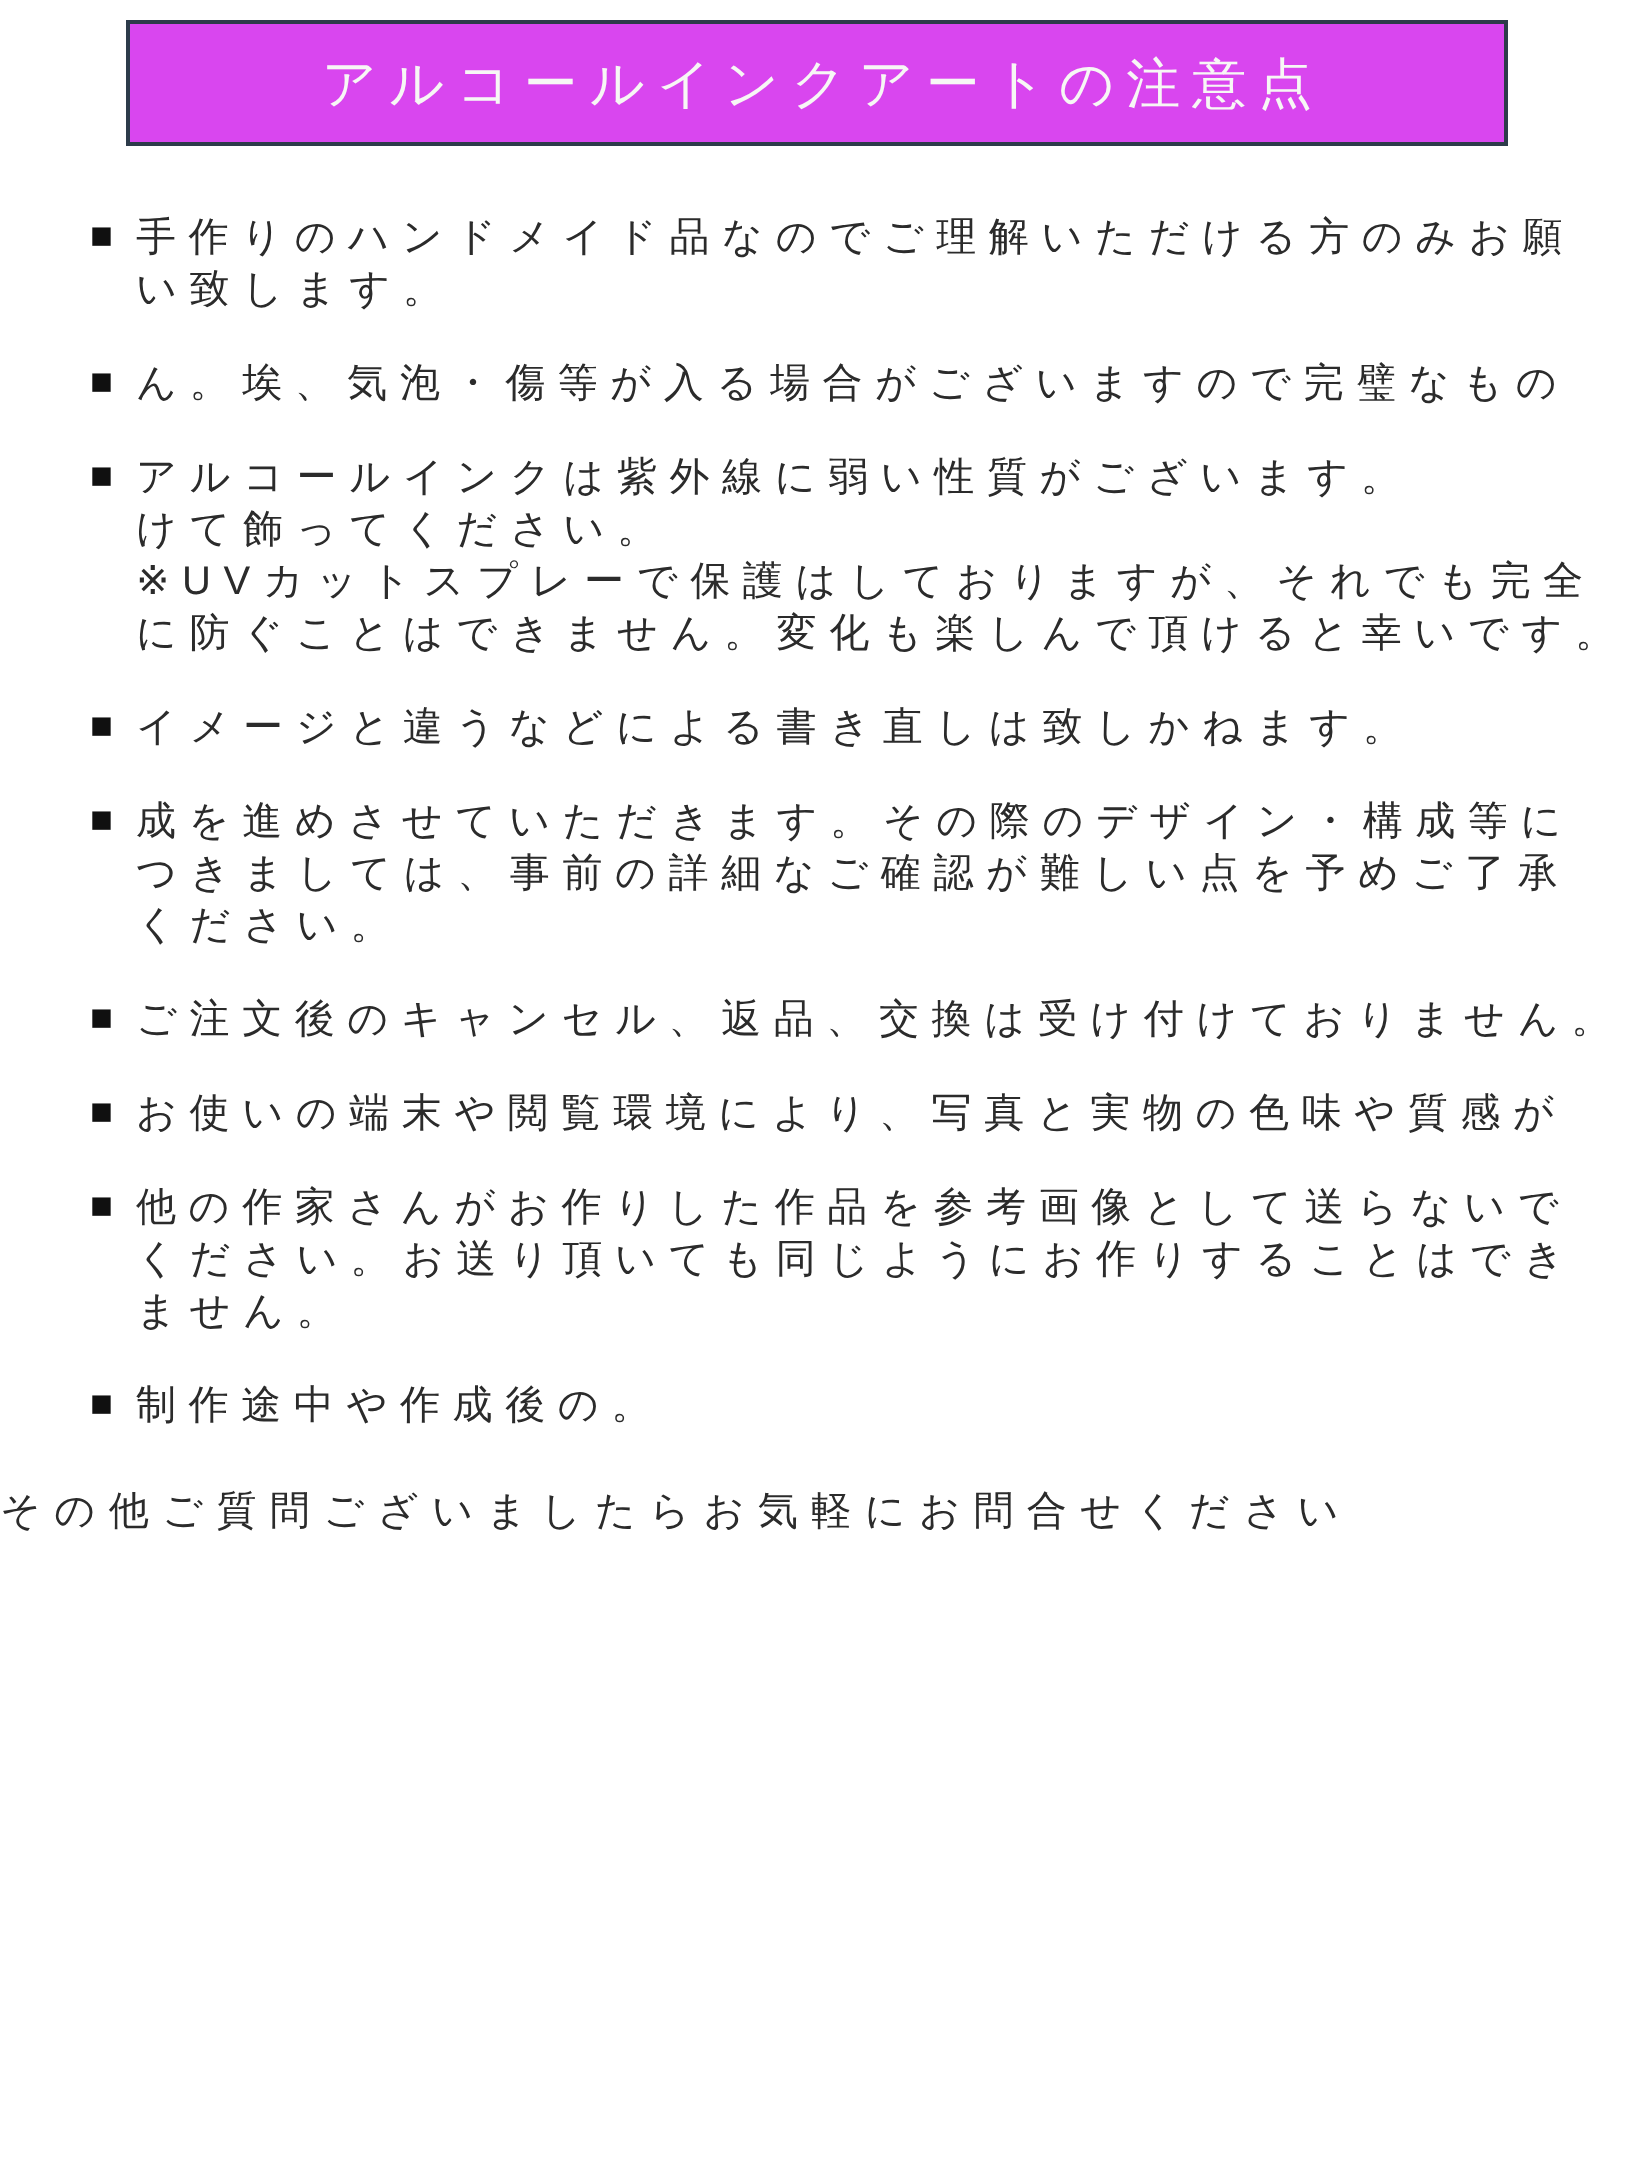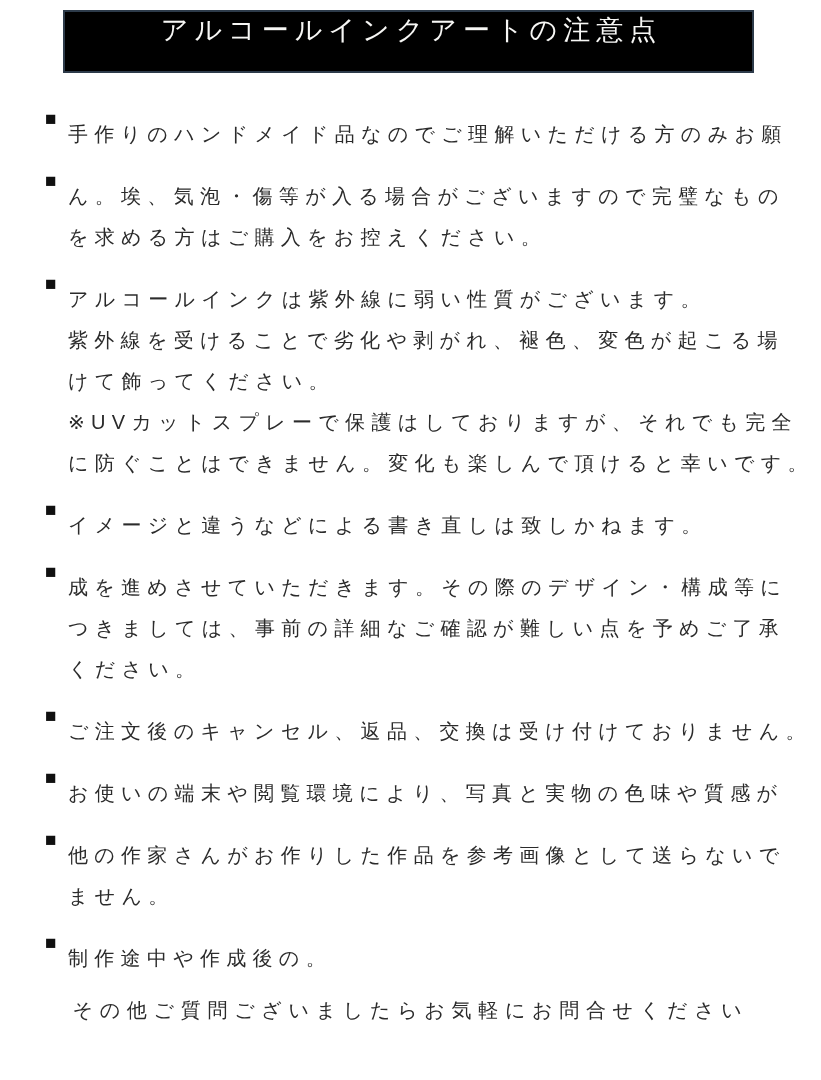--- a/index.html
+++ b/index.html
@@ -10,23 +10,24 @@
     height: 1080px;
     background: #ffffff;
     overflow: hidden;
     font-family: "Liberation Sans", "DejaVu Sans", sans-serif;
   }
   .header-banner {
     box-sizing: border-box;
     margin: 10px 0 0 63px;
     width: 691px;
     height: 63px;
-    background: #000000;
+    background: #d946ef;
     border: 2px solid #2d3b4a;
     display: flex;
+    align-items: center;
     justify-content: center;
   }
   .header-banner .title {
     color: #f7f7f5;
     font-size: 27px;
     letter-spacing: 6px;
     white-space: nowrap;
     text-indent: 6px;
   }
   .notice-list {
@@ -44,61 +45,58 @@
     font-size: 19px;
     line-height: 26px;
     color: #101010;
   }
   .notice-item .lines { flex: 1 1 auto; min-width: 0; }
   .notice-line {
     font-size: 20px;
     line-height: 26px;
     letter-spacing: 6.3px;
     white-space: nowrap;
-    margin-top: 15px;
   }
   .footer-note {
     margin-top: 26px;
-    text-align: center;
     color: #2b2b2b;
     font-size: 20px;
     letter-spacing: 6.7px;
     white-space: nowrap;
   }
 </style>
 </head>
 <body>
 
 <div class="page">
 
   <div class="header-banner">
     <span class="title">アルコールインクアートの注意点</span>
   </div>
 
   <div class="notice-list" id="notice-list">
   <div class="notice-item">
     <span class="marker">■</span>
     <div class="lines">
           <div class="notice-line">手作りのハンドメイド品なのでご理解いただける方のみお願</div>
+          <div class="notice-line">い致します。</div>
         </div>
   </div>
 
   <div class="notice-item">
     <span class="marker">■</span>
     <div class="lines">
           <div class="notice-line">ん。埃、気泡・傷等が入る場合がございますので完璧なもの</div>
-          <div class="notice-line">を求める方はご購入をお控えください。</div>
         </div>
   </div>
 
   <div class="notice-item">
     <span class="marker">■</span>
     <div class="lines">
           <div class="notice-line">アルコールインクは紫外線に弱い性質がございます。</div>
-          <div class="notice-line">紫外線を受けることで劣化や剥がれ、褪色、変色が起こる場</div>
           <div class="notice-line">けて飾ってください。</div>
           <div class="notice-line">※UVカットスプレーで保護はしておりますが、それでも完全</div>
           <div class="notice-line">に防ぐことはできません。変化も楽しんで頂けると幸いです。</div>
         </div>
   </div>
 
   <div class="notice-item">
     <span class="marker">■</span>
     <div class="lines">
           <div class="notice-line">イメージと違うなどによる書き直しは致しかねます。</div>
@@ -125,20 +123,21 @@
     <span class="marker">■</span>
     <div class="lines">
           <div class="notice-line">お使いの端末や閲覧環境により、写真と実物の色味や質感が</div>
         </div>
   </div>
 
   <div class="notice-item">
     <span class="marker">■</span>
     <div class="lines">
           <div class="notice-line">他の作家さんがお作りした作品を参考画像として送らないで</div>
+          <div class="notice-line">ください。お送り頂いても同じようにお作りすることはでき</div>
           <div class="notice-line">ません。</div>
         </div>
   </div>
 
   <div class="notice-item">
     <span class="marker">■</span>
     <div class="lines">
           <div class="notice-line">制作途中や作成後の。</div>
         </div>
   </div>

